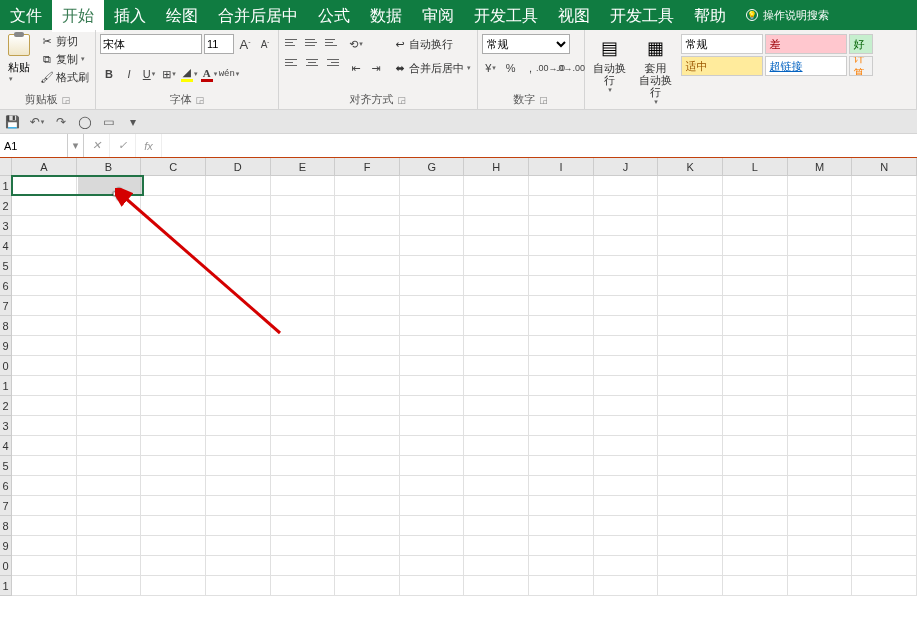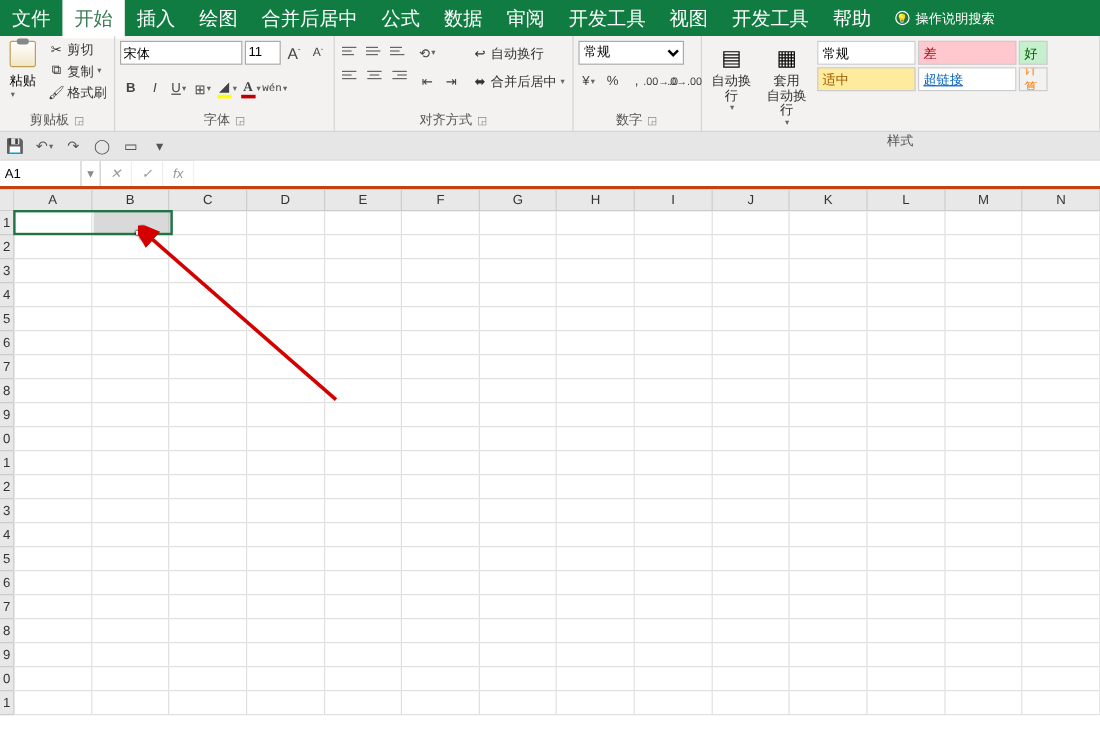--- a/index.html
+++ b/index.html
@@ -50,21 +50,21 @@
     .sc-normal { background: #fff; }
     .sc-bad { background: #ffc7ce; color: #9c0006; }
     .sc-good { background: #c6efce; color: #006100; }
     .sc-neutral { background: #ffeb9c; color: #9c5700; }
     .sc-link { color: #0563c1; text-decoration: underline; background: #fff;}
     .sc-calc { background: #f2f2f2; color: #fa7d00; }
     
     .qat { height: 24px; background: #e6e6e6; display: flex; align-items: center; padding: 0 4px; gap: 6px; border-bottom: 1px solid #d4d4d4;}
     .qat .q-btn { width: 18px; height: 18px; display: inline-flex; align-items: center; justify-content: center; cursor: pointer; color: #555; font-size: 12px;}
     
-    .namebox-row { height: 24px; display: flex; align-items: flex-start; border-bottom: 3px solid #c2410c; background: #fff;}
+    .namebox-row { height: 24px; display: flex; align-items: flex-start; border-bottom: 1px solid #c2410c; background: #fff;}
     .name-box { width: 68px; border: none; border-right: 1px solid #ccc; height: 100%; padding: 0 4px; font-size: 11px; }
     .name-dd { width: 16px; text-align: center; color: #888; border-right: 1px solid #ccc; height: 100%; display: flex; align-items: center; justify-content: center;}
     .fx-btns { display: flex; align-items: center; height: 100%; }
     .fx-btn { width: 26px; text-align: center; color: #999; cursor: pointer; font-style: italic; height: 100%; display: flex; align-items: center; justify-content: center; border-right: 1px solid #eee;}
     .formula-input { flex: 1; border: none; height: 100%; padding: 0 6px; font-size: 11px; }
     
     .sheet-area { position: relative; background: #fff; }
     .corner { position: absolute; top: 0; left: 0; width: 12px; height: 18px; background: #e8e8e8; border-right: 1px solid #ccc; border-bottom: 1px solid #ccc;}
     .col-headers { position: absolute; top: 0; left: 12px; right: 0; height: 18px; display: flex; background: #e8e8e8; border-bottom: 1px solid #ccc;}
     .col-h { width: 66px; text-align: center; font-size: 11px; color: #333; border-right: 1px solid #ccc; line-height: 18px;}
@@ -277,23 +277,20 @@
           <div class="style-cell sc-bad">差</div>
           <div class="style-cell sc-good" style="width:24px; overflow:hidden;">好</div>
         </div>
         <div class="style-row">
           <div class="style-cell sc-neutral">适中</div>
           <div class="style-cell sc-link">超链接</div>
           <div class="style-cell sc-calc" style="width:24px; overflow:hidden;">计算</div>
         </div>
       </div>
     </div>
-    <div class="group-label">
-        <span>样式</span>
-      </div>
   </div>
 
 </div>
 
 <div class="qat">
   <div class="q-btn">💾</div>
   <div class="q-btn">↶<span class="dd-arrow">▾</span></div>
   <div class="q-btn">↷</div>
   <div class="q-btn">◯</div>
   <div class="q-btn">▭</div>

